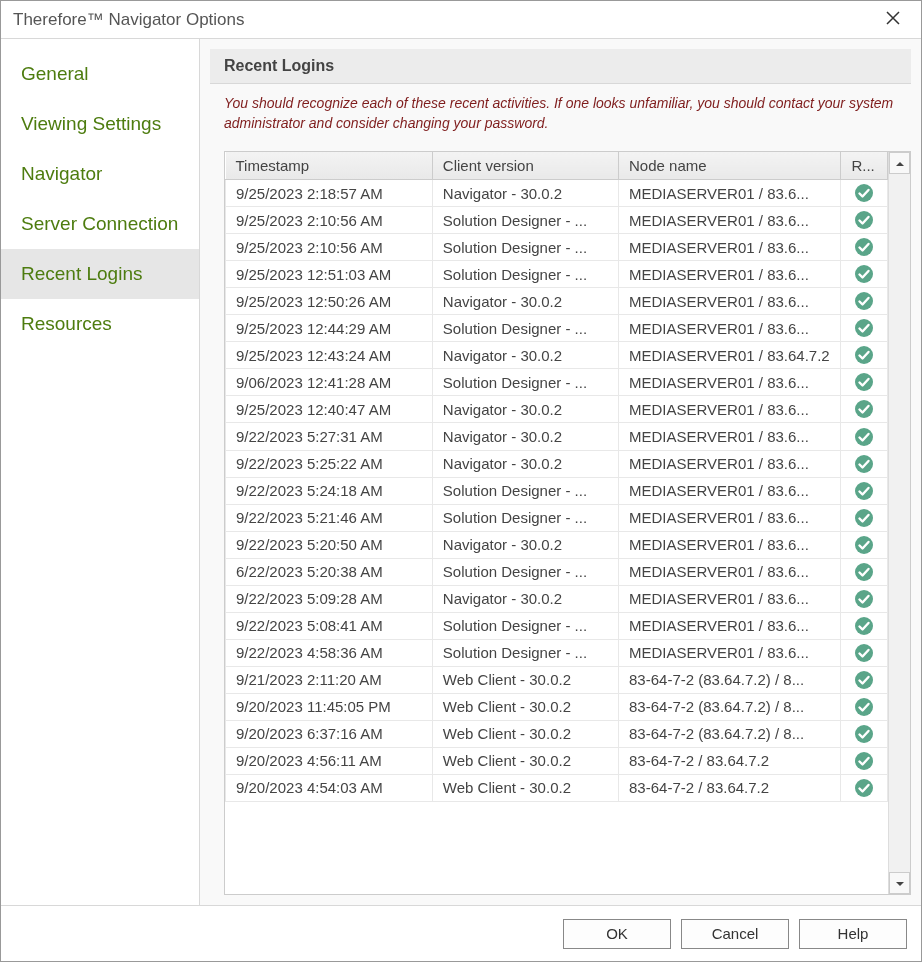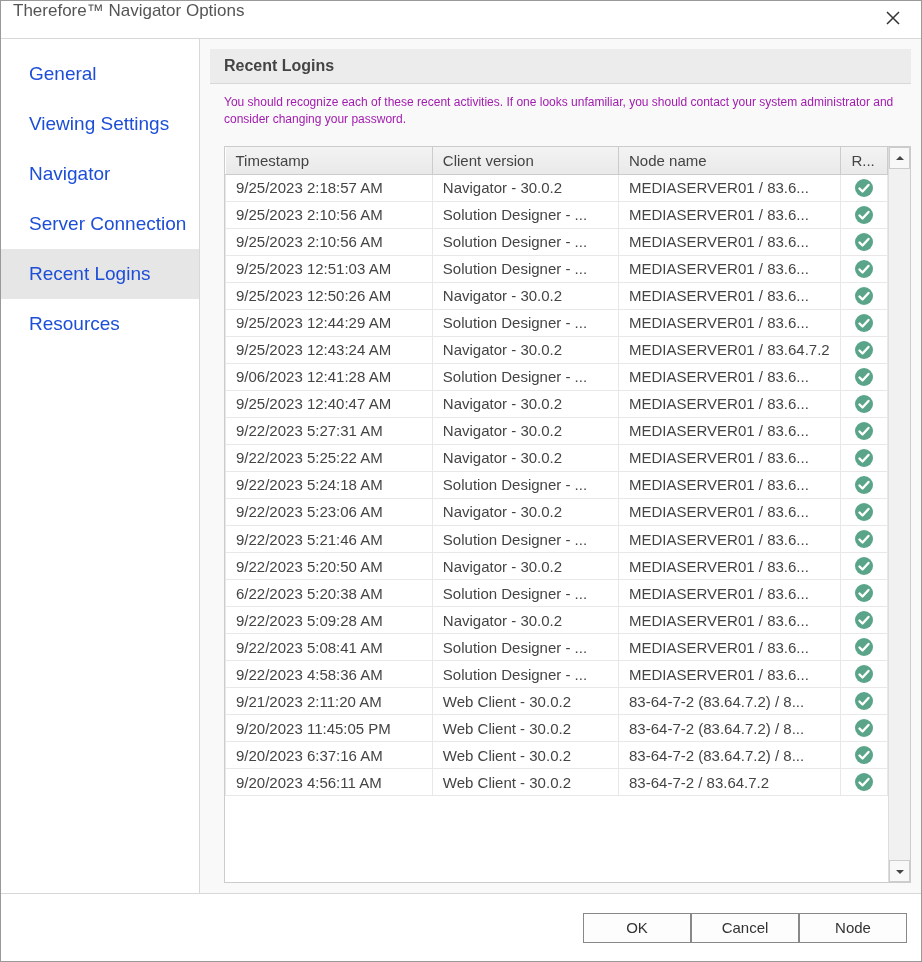--- a/index.html
+++ b/index.html
@@ -13,20 +13,21 @@
   .window {
     width: 922px; height: 962px;
     border: 1px solid #999;
     display: flex;
     flex-direction: column;
     background: #fff;
   }
   .titlebar {
     height: 38px;
     display: flex;
+    align-items: center;
     padding: 0 10px 0 12px;
     border-bottom: 1px solid #d8d8d8;
     color: #555;
     font-size: 17px;
   }
   .titlebar-title { flex: 1; }
   .close-btn {
     width: 36px; height: 100%;
     display: flex; align-items: center; justify-content: center;
     color: #333;
@@ -40,23 +41,23 @@
     min-height: 0;
   }
 
   .sidebar {
     width: 199px;
     border-right: 1px solid #d8d8d8;
     background: #fff;
     padding-top: 10px;
   }
   .sidebar-item {
-    padding: 14px 28px;
+    padding: 14px 20px;
     font-size: 19px;
-    color: #1d4ed8;
+    color: #4d7c0f;
     cursor: pointer;
     white-space: nowrap;
   }
   .sidebar-item.active {
     background: #e6e6e6;
   }
 
   .main {
     flex: 1;
     display: flex;
@@ -68,25 +69,26 @@
   .section-header {
     background: #ececec;
     border-bottom: 1px solid #d8d8d8;
     padding: 8px 14px;
     font-weight: 600;
     font-size: 16px;
     color: #444;
     margin: 10px 10px 0 10px;
   }
   .section-desc {
-    color: #a21caf;
-    font-size: 12px;
+    color: #7f1d1d;
+    font-size: 14px;
     line-height: 1.4;
     padding: 10px 14px 18px 14px;
     margin: 0 10px;
+    font-style: italic;
   }
 
   .table-wrap {
     margin: 0 10px 10px 24px;
     flex: 1;
     min-height: 0;
     display: flex;
     border: 1px solid #ccc;
     background: #fff;
     position: relative;
@@ -153,24 +155,25 @@
     display: flex; align-items: center; justify-content: center;
     border: 1px solid #ccc;
     background: #f8f8f8;
     cursor: pointer;
   }
   .vscroll .track { flex: 1; }
   .vscroll .arrow svg { width: 10px; height: 10px; fill: #444; }
 
   .footer {
     border-top: 1px solid #d8d8d8;
-    height: 68px;
+    height: 56px;
     display: flex;
     align-items: center;
     justify-content: flex-end;
+    gap: 10px;
     padding: 0 14px;
     background: #fff;
   }
   .btn {
     min-width: 108px;
     height: 30px;
     border: 1px solid #888;
     background: #fdfdfd;
     font-size: 15px;
     color: #333;
@@ -353,31 +356,20 @@
                   <td>Solution Designer - ...</td>
                   <td>MEDIASERVER01 / 83.6...</td>
                   <td style="text-align: center;"><span class="check-icon">
                       <svg viewBox="0 0 20 20">
                         <circle cx="10" cy="10" r="9" fill="#5aa589"></circle>
                         <path d="M5.5 10.5 L8.5 13.5 L14.5 7" stroke="#fff" stroke-width="2.4" fill="none" stroke-linecap="round" stroke-linejoin="round"></path>
                       </svg>
                     </span></td>
                 </tr>
                 <tr>
-                  <td>9/22/2023 5:23:06 AM</td>
-                  <td>Navigator - 30.0.2</td>
-                  <td>MEDIASERVER01 / 83.6...</td>
-                  <td style="text-align: center;"><span class="check-icon">
-                      <svg viewBox="0 0 20 20">
-                        <circle cx="10" cy="10" r="9" fill="#5aa589"></circle>
-                        <path d="M5.5 10.5 L8.5 13.5 L14.5 7" stroke="#fff" stroke-width="2.4" fill="none" stroke-linecap="round" stroke-linejoin="round"></path>
-                      </svg>
-                    </span></td>
-                </tr>
-                <tr>
                   <td>9/22/2023 5:21:46 AM</td>
                   <td>Solution Designer - ...</td>
                   <td>MEDIASERVER01 / 83.6...</td>
                   <td style="text-align: center;"><span class="check-icon">
                       <svg viewBox="0 0 20 20">
                         <circle cx="10" cy="10" r="9" fill="#5aa589"></circle>
                         <path d="M5.5 10.5 L8.5 13.5 L14.5 7" stroke="#fff" stroke-width="2.4" fill="none" stroke-linecap="round" stroke-linejoin="round"></path>
                       </svg>
                     </span></td>
                 </tr>
@@ -464,20 +456,31 @@
                   <td>83-64-7-2 (83.64.7.2) / 8...</td>
                   <td style="text-align: center;"><span class="check-icon">
                       <svg viewBox="0 0 20 20">
                         <circle cx="10" cy="10" r="9" fill="#5aa589"></circle>
                         <path d="M5.5 10.5 L8.5 13.5 L14.5 7" stroke="#fff" stroke-width="2.4" fill="none" stroke-linecap="round" stroke-linejoin="round"></path>
                       </svg>
                     </span></td>
                 </tr>
                 <tr>
                   <td>9/20/2023 4:56:11 AM</td>
+                  <td>Web Client - 30.0.2</td>
+                  <td>83-64-7-2 / 83.64.7.2</td>
+                  <td style="text-align: center;"><span class="check-icon">
+                      <svg viewBox="0 0 20 20">
+                        <circle cx="10" cy="10" r="9" fill="#5aa589"></circle>
+                        <path d="M5.5 10.5 L8.5 13.5 L14.5 7" stroke="#fff" stroke-width="2.4" fill="none" stroke-linecap="round" stroke-linejoin="round"></path>
+                      </svg>
+                    </span></td>
+                </tr>
+                <tr>
+                  <td>9/20/2023 4:54:03 AM</td>
                   <td>Web Client - 30.0.2</td>
                   <td>83-64-7-2 / 83.64.7.2</td>
                   <td style="text-align: center;"><span class="check-icon">
                       <svg viewBox="0 0 20 20">
                         <circle cx="10" cy="10" r="9" fill="#5aa589"></circle>
                         <path d="M5.5 10.5 L8.5 13.5 L14.5 7" stroke="#fff" stroke-width="2.4" fill="none" stroke-linecap="round" stroke-linejoin="round"></path>
                       </svg>
                     </span></td>
                 </tr>
               </tbody>
@@ -502,16 +505,16 @@
           </div>
         </div>
       </div>
     </div>
 
   </div>
 
   <div class="footer">
     <button class="btn">OK</button>
     <button class="btn">Cancel</button>
-    <button class="btn">Node</button>
+    <button class="btn">Help</button>
   </div>
 
 </div>
 
 </body></html>

